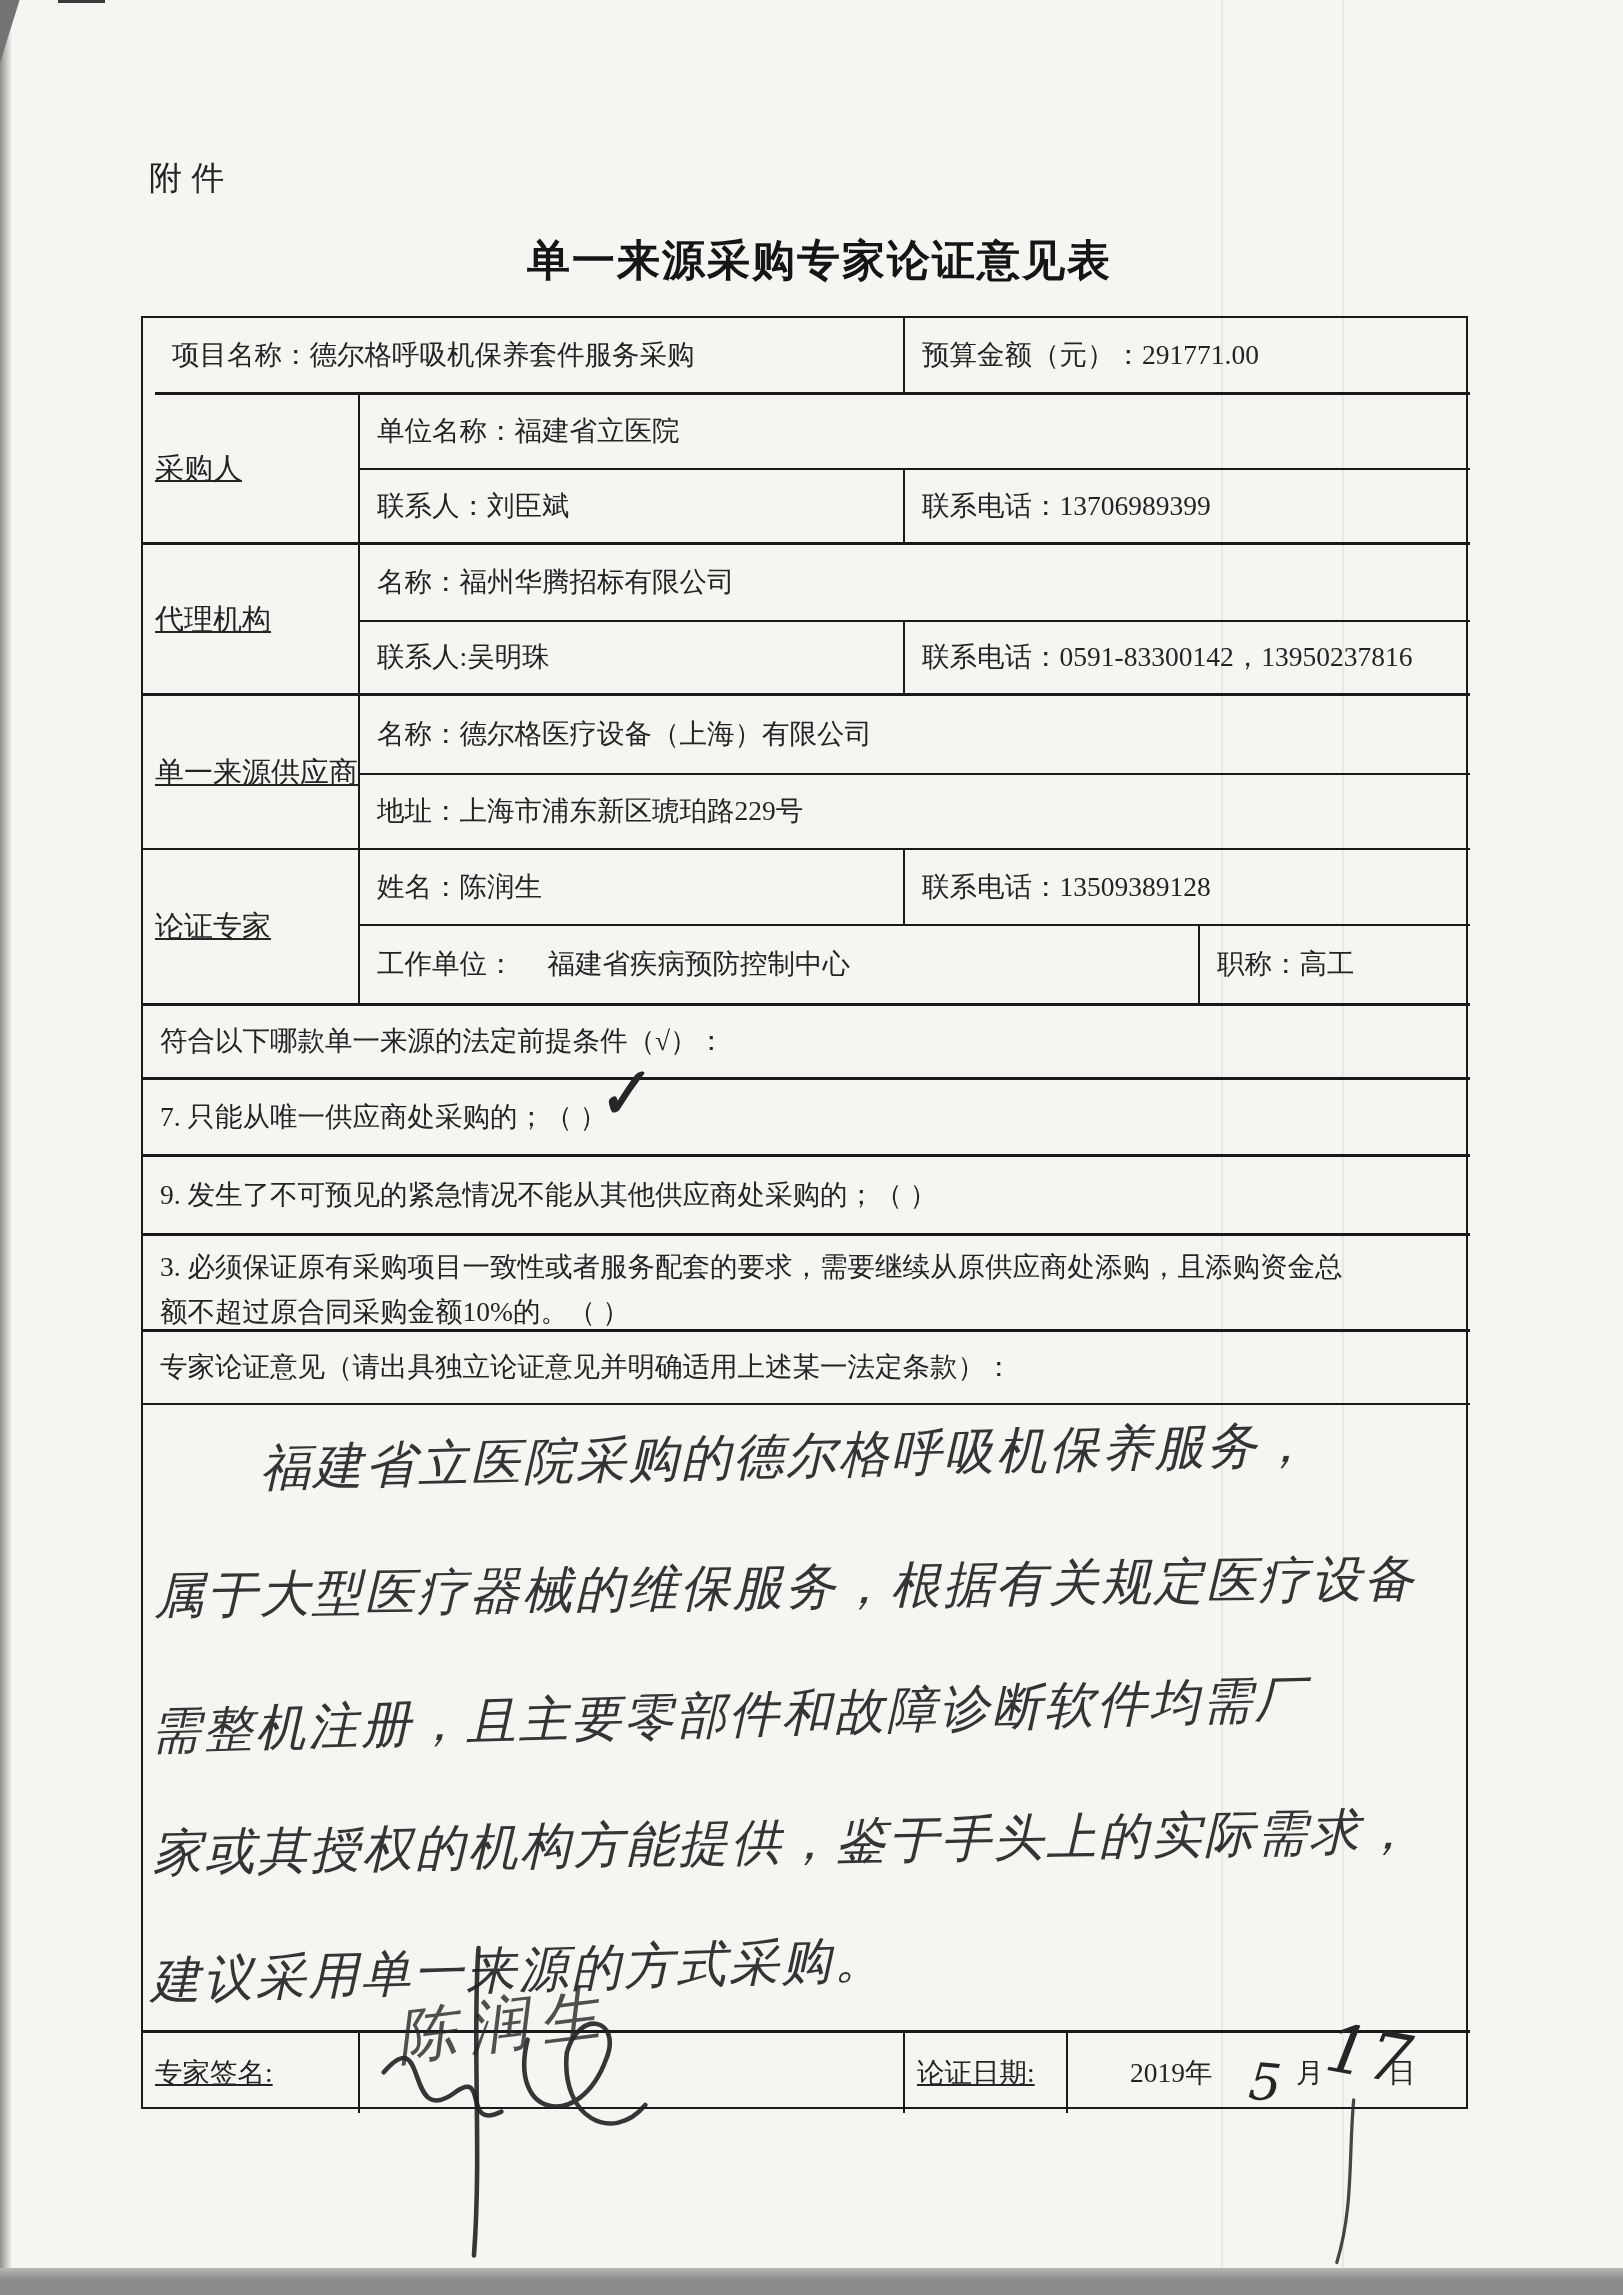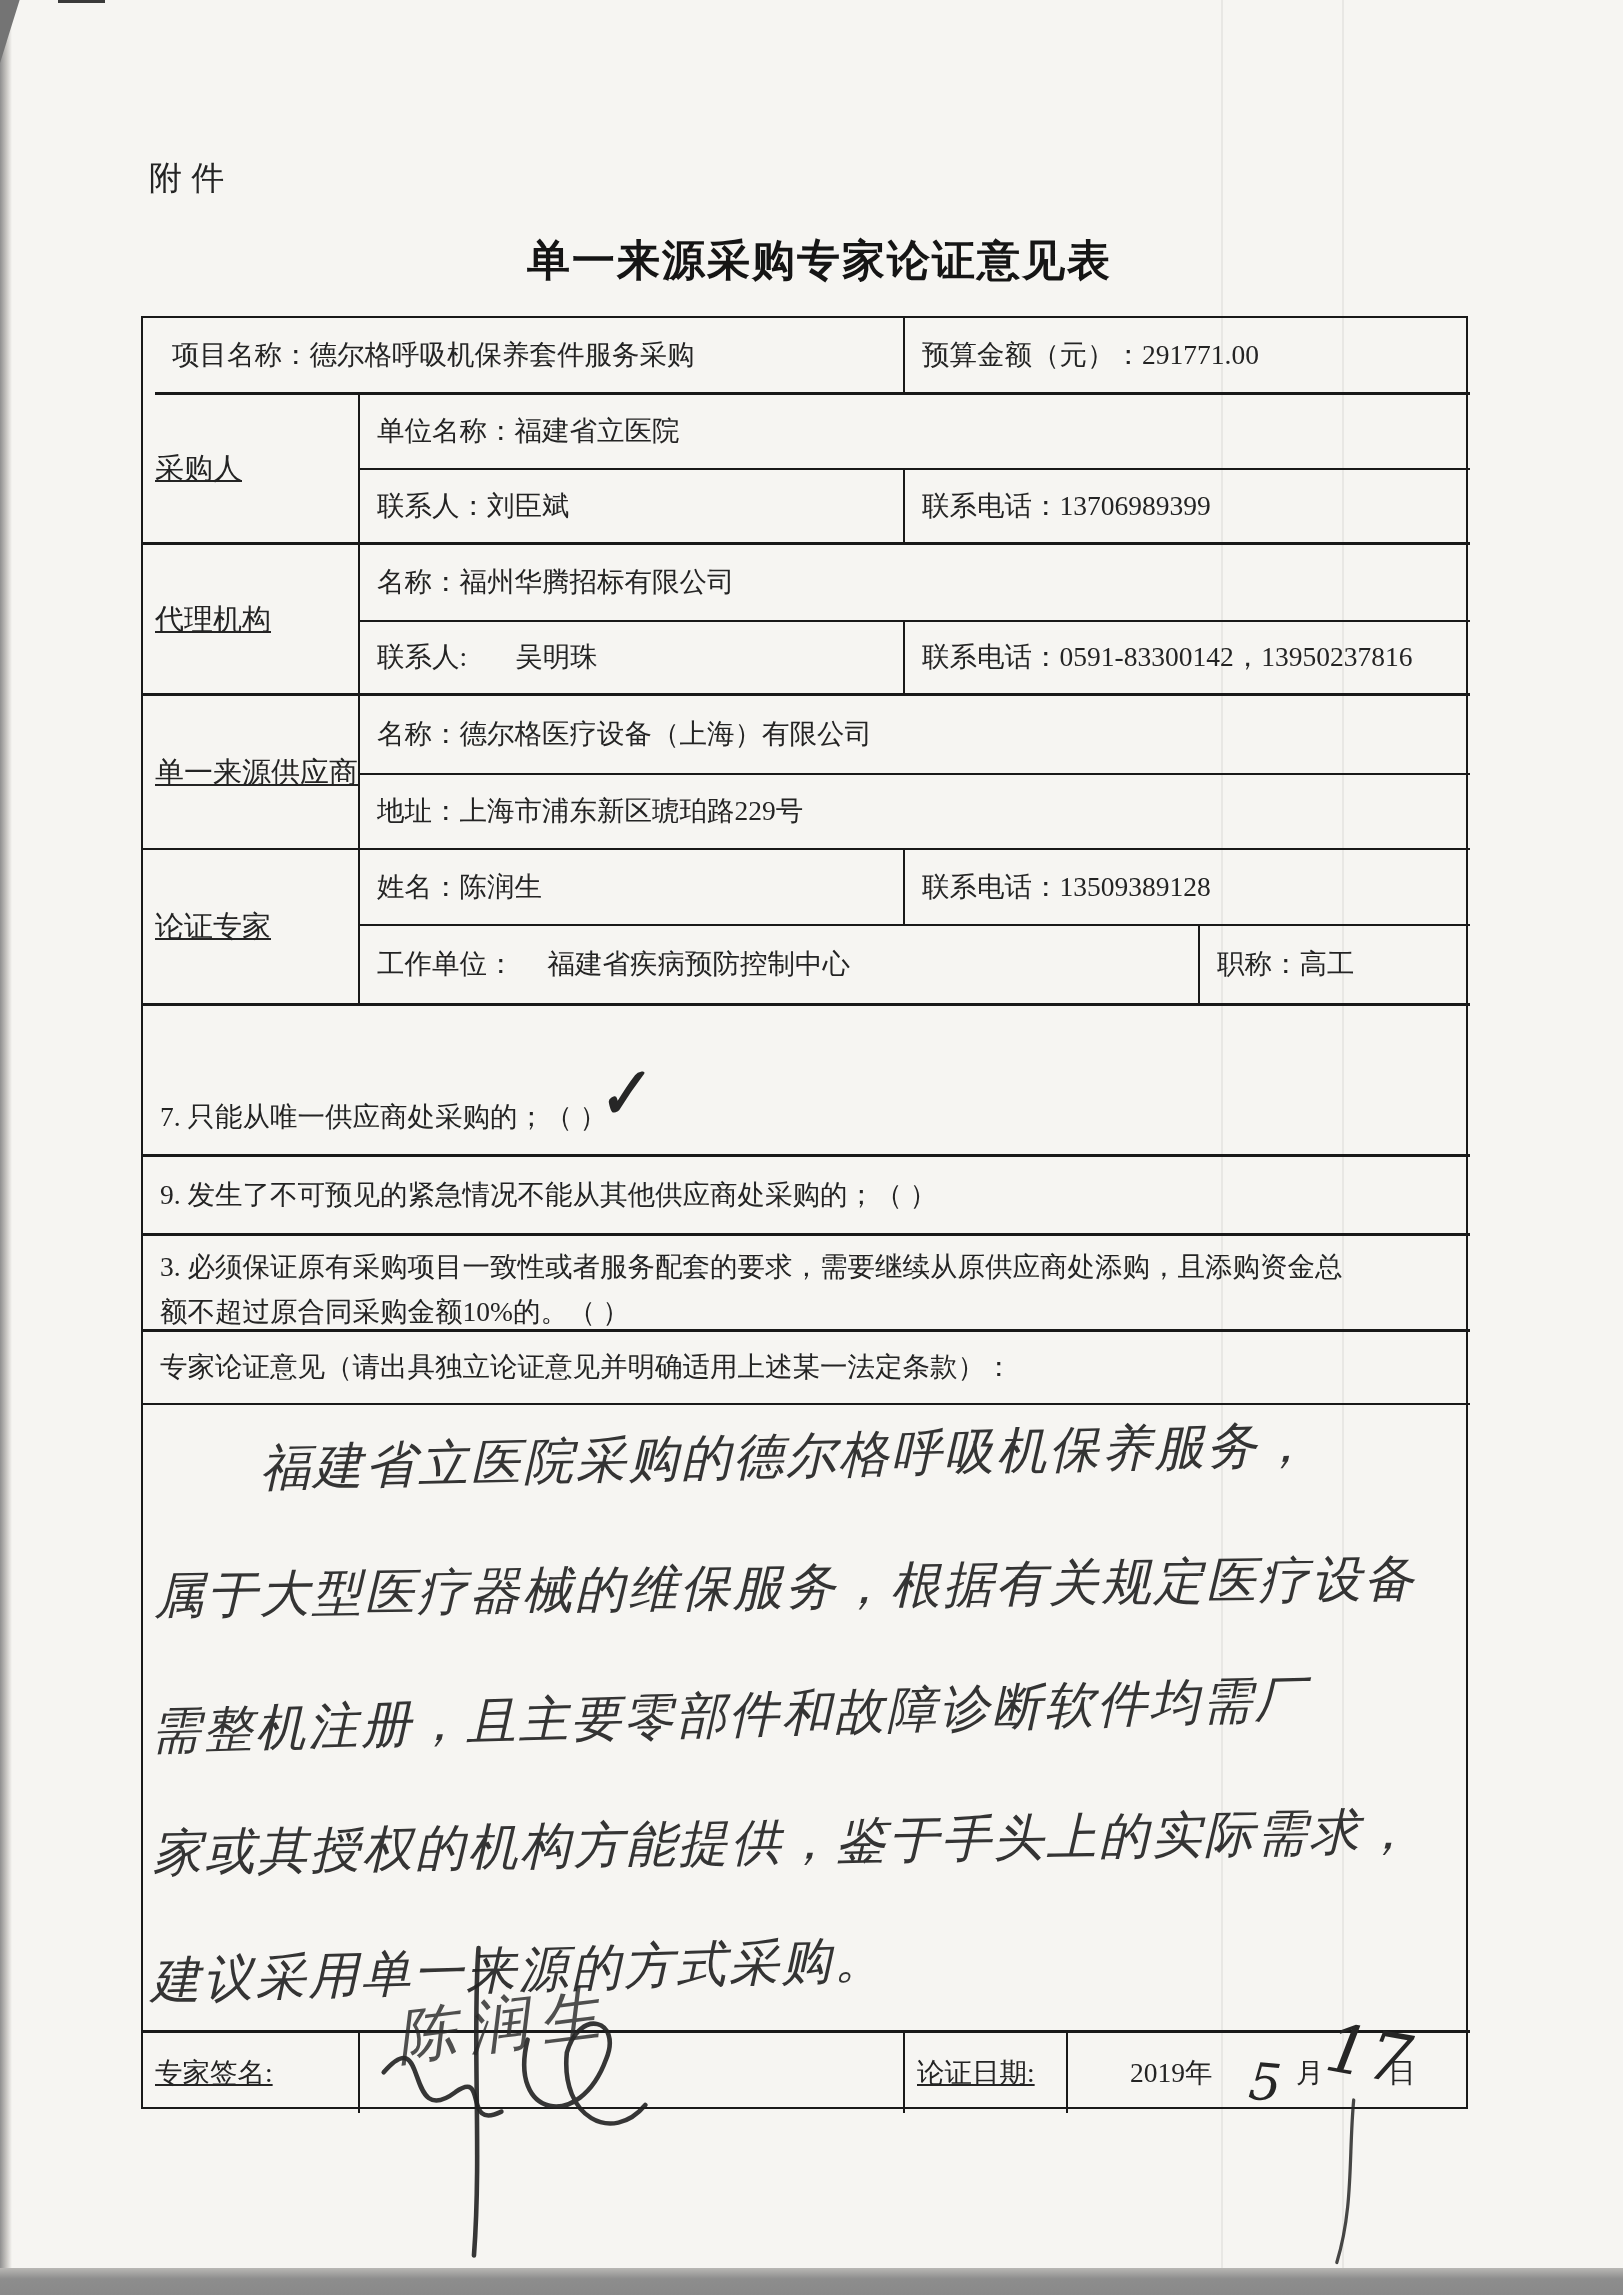--- a/index.html
+++ b/index.html
@@ -133,21 +133,21 @@
         <span class="vl">13706989399</span>
     </div>
 
     <div class="c center thk" style="grid-column:1;grid-row:4/6;">
       <span>代理机构</span>
     </div>
     <div class="c er" style="grid-column:2/6;grid-row:4;">
       <span class="lb">名称：</span>
         <span class="vl">福州华腾招标有限公司</span>
     </div>
-    <div class="c thk" style="grid-column:2/3;grid-row:5;gap:48px;">
+    <div class="c thk" style="grid-column:2/3;grid-row:5;">
       <span class="lb">联系人:</span>
         <span class="vl">吴明珠</span>
     </div>
     <div class="c er thk" style="grid-column:3/6;grid-row:5;">
       <span class="lb">联系电话：</span>
         <span class="vl">0591-83300142，13950237816</span>
     </div>
 
     <div class="c center" style="grid-column:1;grid-row:6/8;">
       <span>单一来源供应商</span>
@@ -174,20 +174,23 @@
     </div>
     <div class="c thk" style="grid-column:2/5;grid-row:9;gap:33px;">
       <span class="lb">工作单位：</span>
         <span class="vl">福建省疾病预防控制中心</span>
     </div>
     <div class="c er thk" style="grid-column:5/6;grid-row:9;">
       <span class="lb">职称：</span>
         <span class="vl">高工</span>
     </div>
 
+    <div class="c er thk" style="grid-column:1/6;grid-row:10;">
+      <span>符合以下哪款单一来源的法定前提条件（√）：</span>
+    </div>
     <div class="c er thk" style="grid-column:1/6;grid-row:11;">
       <span>7. 只能从唯一供应商处采购的；（ ）</span>
       <span class="check hand">✓</span>
     </div>
     <div class="c er thk" style="grid-column:1/6;grid-row:12;">
       <span>9. 发生了不可预见的紧急情况不能从其他供应商处采购的；（ ）</span>
     </div>
     <div class="c er thk wrap" style="grid-column:1/6;grid-row:13;">
       <div>3. 必须保证原有采购项目一致性或者服务配套的要求，需要继续从原供应商处添购，且添购资金总</div>
       <div>额不超过原合同采购金额10%的。（ ）</div>

